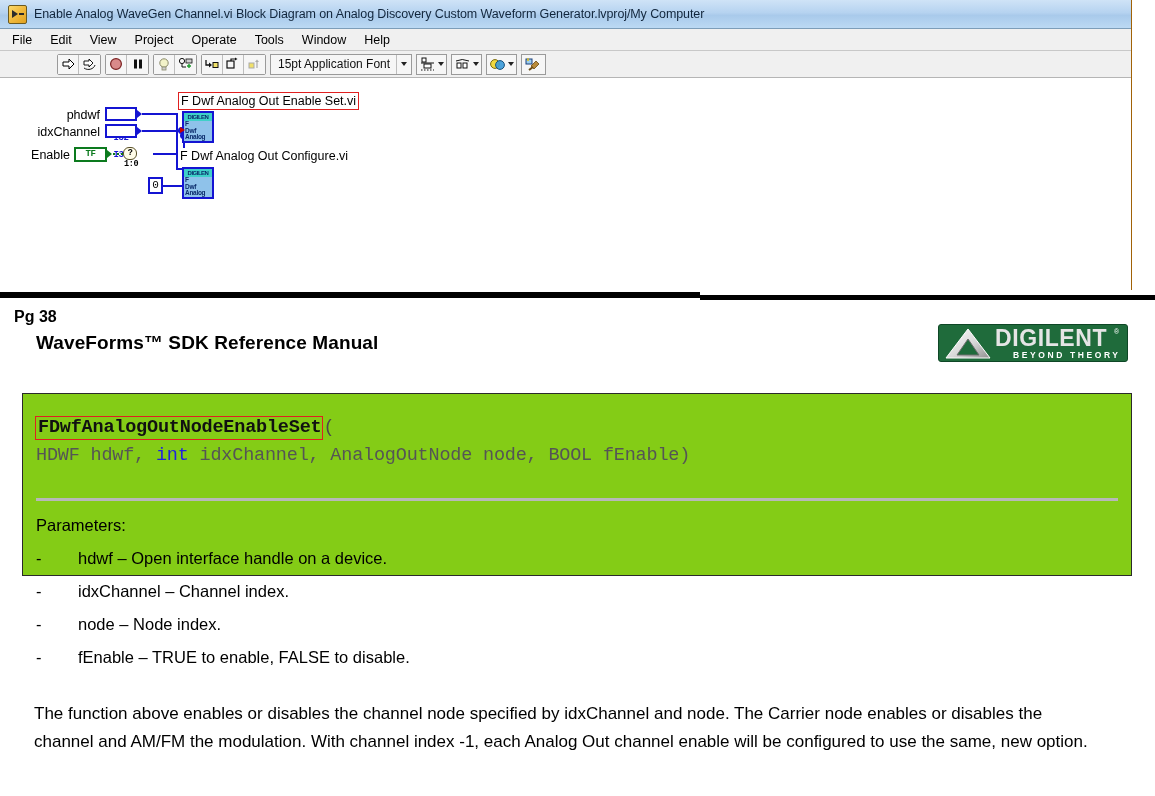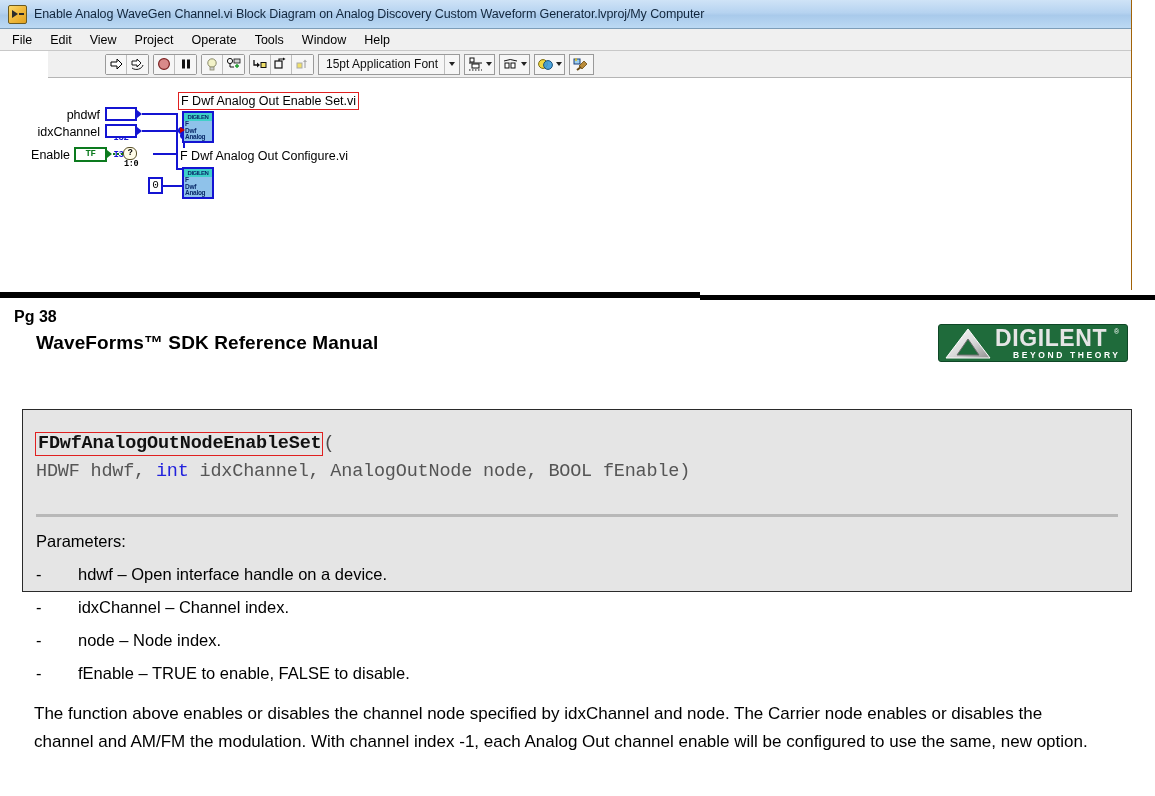--- a/index.html
+++ b/index.html
@@ -87,21 +87,20 @@
   .lv-menu-item:last-child { margin-right: 0; }
 
   #lv-toolbar {
     height: 27px;
     background: #f0f0f0;
     border-bottom: 1px solid #b5b5b5;
     display: flex;
     align-items: center;
     padding-left: 57px;
     box-sizing: border-box;
-    margin-left: 48px;
   }
   .tb-group {
     display: flex;
     align-items: center;
     border: 1px solid #9a9a9a;
     border-radius: 2px;
     background: #f6f6f6;
     height: 21px;
     box-sizing: border-box;
     margin-right: 4px;
@@ -393,23 +392,22 @@
     color: #ffffff;
     letter-spacing: 2.6px;
   }
 
   #func-box {
     position: absolute;
     left: 22px; top: 93px;
     width: 1110px;
     height: 183px;
     border: 1px solid #2a2a2a;
-    background: #e5e5e5;
-    box-sizing: border-box;
-    margin-top: 16px;
+    background: #84cc16;
+    box-sizing: border-box;
   }
   #func-name-wrap {
     position: absolute;
     left: 12px; top: 22px;
     display: flex;
     align-items: baseline;
   }
   #func-name {
     font-family: "Liberation Mono", monospace;
     font-size: 18.5px;

